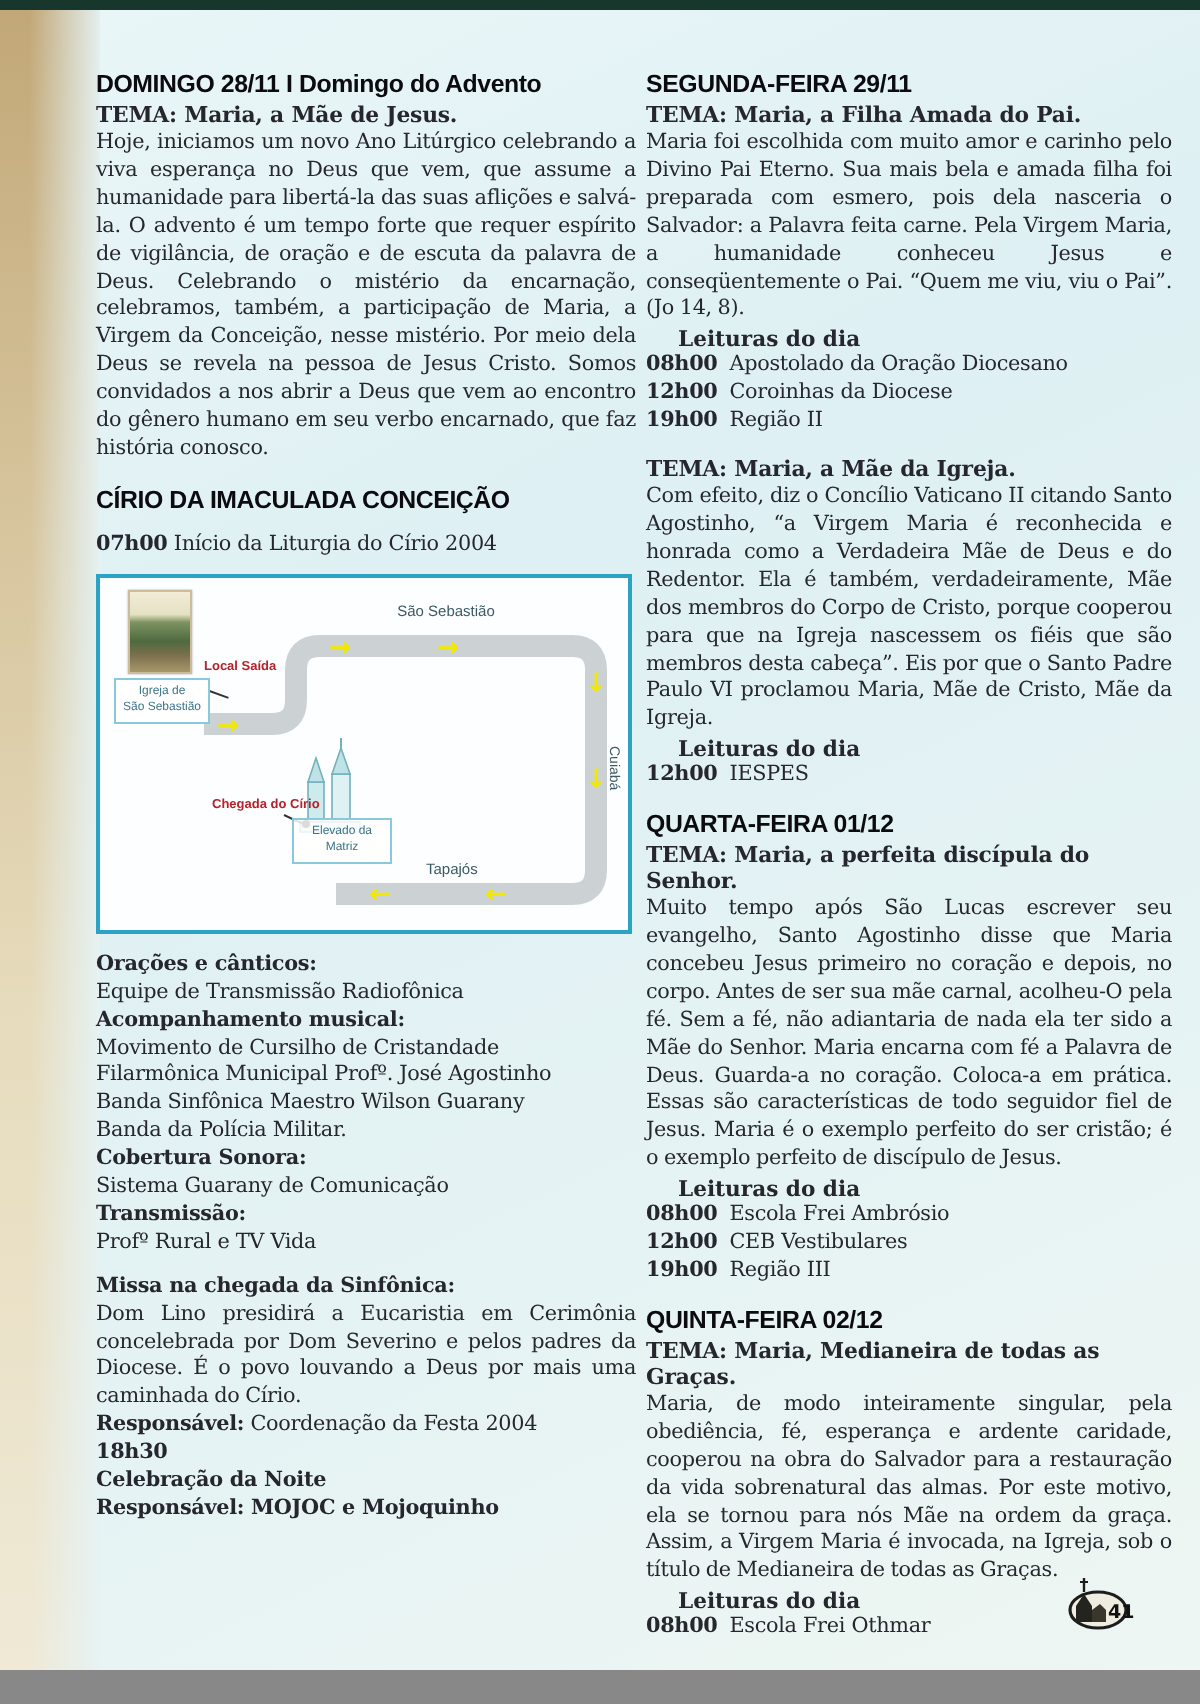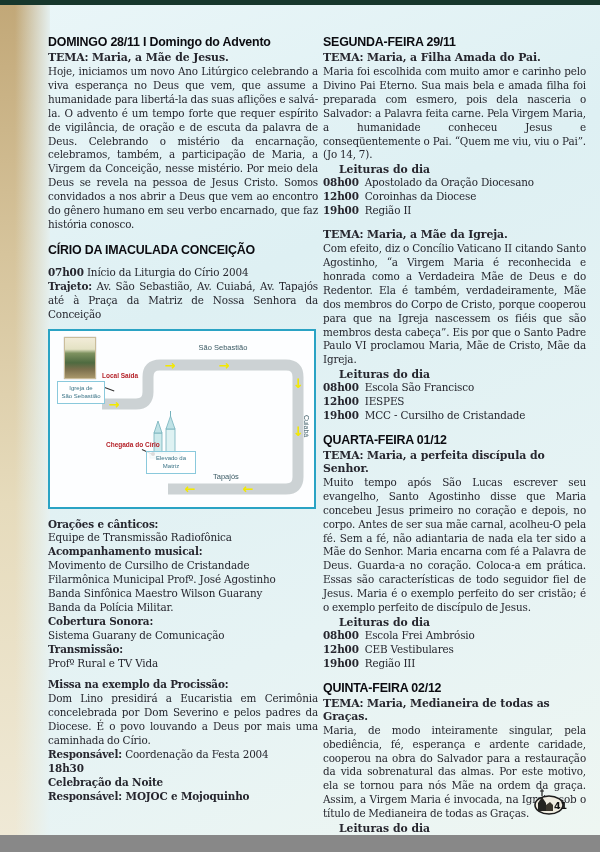--- a/index.html
+++ b/index.html
@@ -68,21 +68,20 @@
   <div class="topbar"></div>
   <div class="edge-left"></div>
 
   <div class="col col-left">
     <p class="sans-head">DOMINGO 28/11  I Domingo do Advento</p>
     <p class="tema">TEMA: Maria, a Mãe de Jesus.</p>
     <p class="body-text">Hoje, iniciamos um novo Ano Litúrgico celebrando a viva esperança no Deus que vem, que assume a humanidade para libertá-la das suas aflições e salvá-la. O advento é um tempo forte que requer espírito de vigilância, de oração e de escuta da palavra de Deus. Celebrando o mistério da encarnação, celebramos, também, a participação de Maria, a Virgem da Conceição, nesse mistério. Por meio dela Deus se revela na pessoa de Jesus Cristo. Somos convidados a nos abrir a Deus que vem ao encontro do gênero humano em seu verbo encarnado, que faz história conosco.</p>
 
     <p class="sans-head cirio-head">CÍRIO DA IMACULADA CONCEIÇÃO</p>
     <p class="line"><b class="blabel">07h00</b> <span>Início da Liturgia do Círio 2004</span></p>
-    <p class="body-text"><b class="blabel">Trajeto:</b> <span>Av. São Sebastião, Av. Cuiabá, Av. Tapajós até à Praça da Matriz de Nossa Senhora da Conceição</span></p>
 
     <div class="map-box">
       <svg width="264" height="176" viewBox="0 0 264 176" style="position:absolute;left:0;top:0">
         <path d="M52 73 H86 Q98 73 98 61 V46 Q98 34 110 34 H236 Q248 34 248 46 V146 Q248 158 236 158 H118" stroke="#ccd2d4" stroke-width="11" fill="none"></path>
         <g font-family="DejaVu Sans, sans-serif" font-size="13" font-weight="bold" fill="#f2e800" text-anchor="middle">
           <text x="64" y="78">→</text>
           <text x="120" y="39">→</text>
           <text x="174" y="39">→</text>
           <text transform="translate(248,52) rotate(90)" y="4">→</text>
           <text transform="translate(248,100) rotate(90)" y="4">→</text>
@@ -128,47 +127,45 @@
     <p class="line">Filarmônica Municipal Profº. José Agostinho</p>
     <p class="line">Banda Sinfônica Maestro Wilson Guarany</p>
     <p class="line">Banda da Polícia Militar.</p>
     <p class="line blabel">Cobertura Sonora:</p>
     <p class="line">Sistema Guarany de Comunicação</p>
     <p class="line blabel">Transmissão:</p>
     <p class="line">Profº Rural e TV Vida</p>
 
     <div class="sec-gap"></div>
 
-    <p class="line blabel">Missa na exemplo da Procissão:</p>
+    <p class="line blabel">Missa na chegada da Sinfônica:</p>
     <p class="body-text">Dom Lino presidirá a Eucaristia em Cerimônia concelebrada por Dom Severino e pelos padres da Diocese. É o povo louvando a Deus por mais uma caminhada do Círio.</p>
     <p class="line"><b class="blabel">Responsável:</b> <span>Coordenação da Festa 2004</span></p>
     <p class="line blabel">18h30</p>
     <p class="line blabel">Celebração da Noite</p>
     <p class="line blabel">Responsável: MOJOC e Mojoquinho</p>
   </div>
 
   <div class="col col-right">
 
     <div class="day">
       <p class="sans-head">SEGUNDA-FEIRA 29/11</p>
       <p class="tema">TEMA: Maria, a Filha Amada do Pai.</p>
-      <p class="body-text">Maria foi escolhida com muito amor e carinho pelo Divino Pai Eterno. Sua mais bela e amada filha foi preparada com esmero, pois dela nasceria o Salvador: a Palavra feita carne. Pela Virgem Maria, a humanidade conheceu Jesus e conseqüentemente o Pai. “Quem me viu, viu o Pai”. (Jo 14, 7).</p>
+      <p class="body-text">Maria foi escolhida com muito amor e carinho pelo Divino Pai Eterno. Sua mais bela e amada filha foi preparada com esmero, pois dela nasceria o Salvador: a Palavra feita carne. Pela Virgem Maria, a humanidade conheceu Jesus e conseqüentemente o Pai. “Quem me viu, viu o Pai”. (Jo 14, 8).</p>
       <p class="lei-label">Leituras do dia</p>
       <p class="line lei"><b>08h00</b><span>Apostolado da Oração Diocesano</span></p>
       <p class="line lei"><b>12h00</b><span>Coroinhas da Diocese</span></p>
       <p class="line lei"><b>19h00</b><span>Região II</span></p>
     </div>
 
     <div class="day">
       <p class="tema">TEMA: Maria, a Mãe da Igreja.</p>
       <p class="body-text">Com efeito, diz o Concílio Vaticano II citando Santo Agostinho, “a Virgem Maria é reconhecida e honrada como a Verdadeira Mãe de Deus e do Redentor. Ela é também, verdadeiramente, Mãe dos membros do Corpo de Cristo, porque cooperou para que na Igreja nascessem os fiéis que são membros desta cabeça”.  Eis por que o Santo Padre Paulo VI proclamou Maria, Mãe de Cristo, Mãe da Igreja.</p>
       <p class="lei-label">Leituras do dia</p>
-      <p class="line lei"><b>08h00</b><span>Escola São Francisco</span></p>
       <p class="line lei"><b>12h00</b><span>IESPES</span></p>
-      <p class="line lei"><b>19h00</b><span>MCC - Cursilho de Cristandade</span></p>
     </div>
 
     <div class="day">
       <p class="sans-head">QUARTA-FEIRA 01/12</p>
       <p class="tema">TEMA: Maria, a perfeita discípula do Senhor.</p>
       <p class="body-text">Muito tempo após São Lucas escrever seu evangelho, Santo Agostinho disse que Maria concebeu Jesus primeiro no coração e depois, no corpo. Antes de ser sua mãe carnal, acolheu-O pela fé. Sem a fé, não adiantaria de nada ela ter sido a Mãe do Senhor. Maria encarna com fé a Palavra de Deus. Guarda-a no coração. Coloca-a em prática. Essas são características de todo seguidor fiel de Jesus. Maria é o exemplo perfeito do ser cristão; é o exemplo perfeito de discípulo de Jesus.</p>
       <p class="lei-label">Leituras do dia</p>
       <p class="line lei"><b>08h00</b><span>Escola Frei Ambrósio</span></p>
       <p class="line lei"><b>12h00</b><span>CEB Vestibulares</span></p>
       <p class="line lei"><b>19h00</b><span>Região III</span></p>

